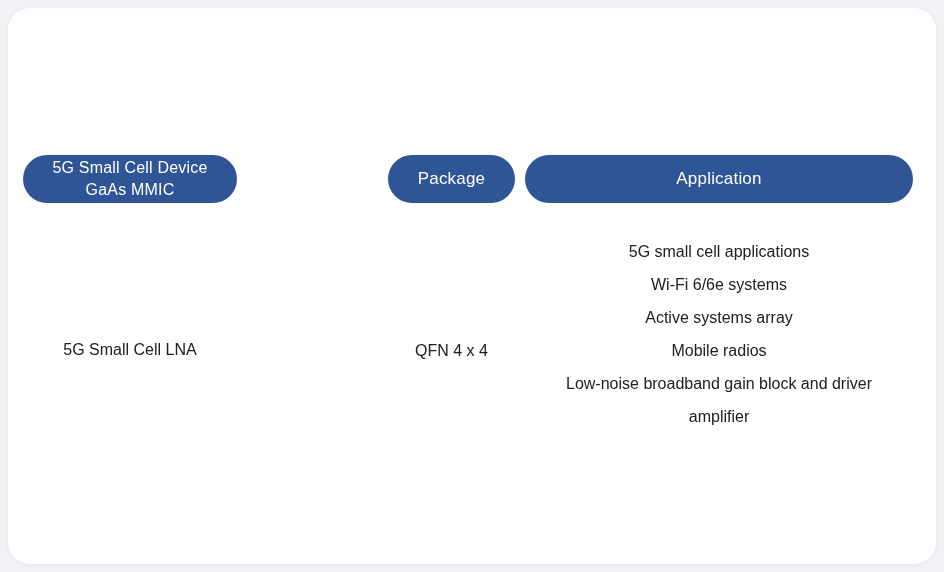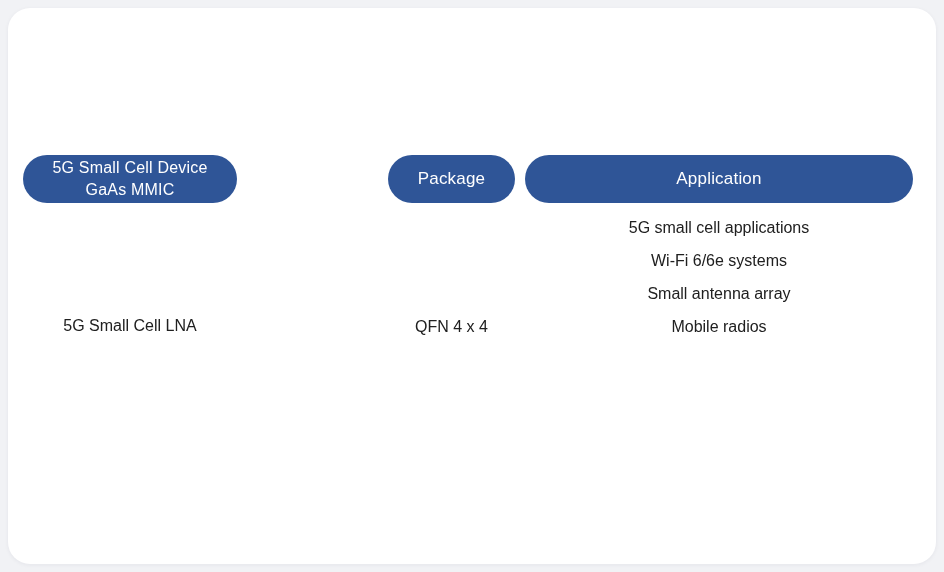--- a/index.html
+++ b/index.html
@@ -26,21 +26,21 @@
   }
   .pill-label {
     font-size: 17px; line-height: 22px;
     text-align: center; letter-spacing: 0.2px;
   }
   .pill-label.multiline { white-space: pre-line; font-size: 16px; }
   .pill-device  { left: 15px;  width: 214px; }
   .pill-spec    { left: 245px; width: 122px; }
   .pill-package { left: 380px; width: 127px; }
   .pill-app     { left: 517px; width: 388px; }
-  .cell { position: absolute; text-align: center; }
+  .cell { position: absolute; text-align: center; margin-top: 24px; }
   .line {
     font-size: 16px; line-height: 33px;
     color: var(--body-text-color, #202020);
     text-align: center;
   }
   .cell-device  { left: 15px;  width: 214px; top: 301px; }
   .cell-spec    { left: 240px; width: 128px; top: 286px; }
   .cell-package { left: 380px; width: 127px; top: 302px; }
   .cell-app     { left: 531px; width: 360px; top: 203px; }
 </style>
@@ -66,18 +66,19 @@
     </div>
 
 
     <div class="cell cell-package">
       <div class="line">QFN 4 x 4</div>
     </div>
 
     <div class="cell cell-app">
       <div class="line">5G small cell applications</div>
       <div class="line">Wi-Fi 6/6e systems</div>
-      <div class="line">Small antenna array</div>
+      <div class="line">Active systems array</div>
       <div class="line">Mobile radios</div>
+      <div class="line">Low-noise broadband gain block and driver amplifier</div>
     </div>
 
   </div>
 </div>
 
 </body></html>

